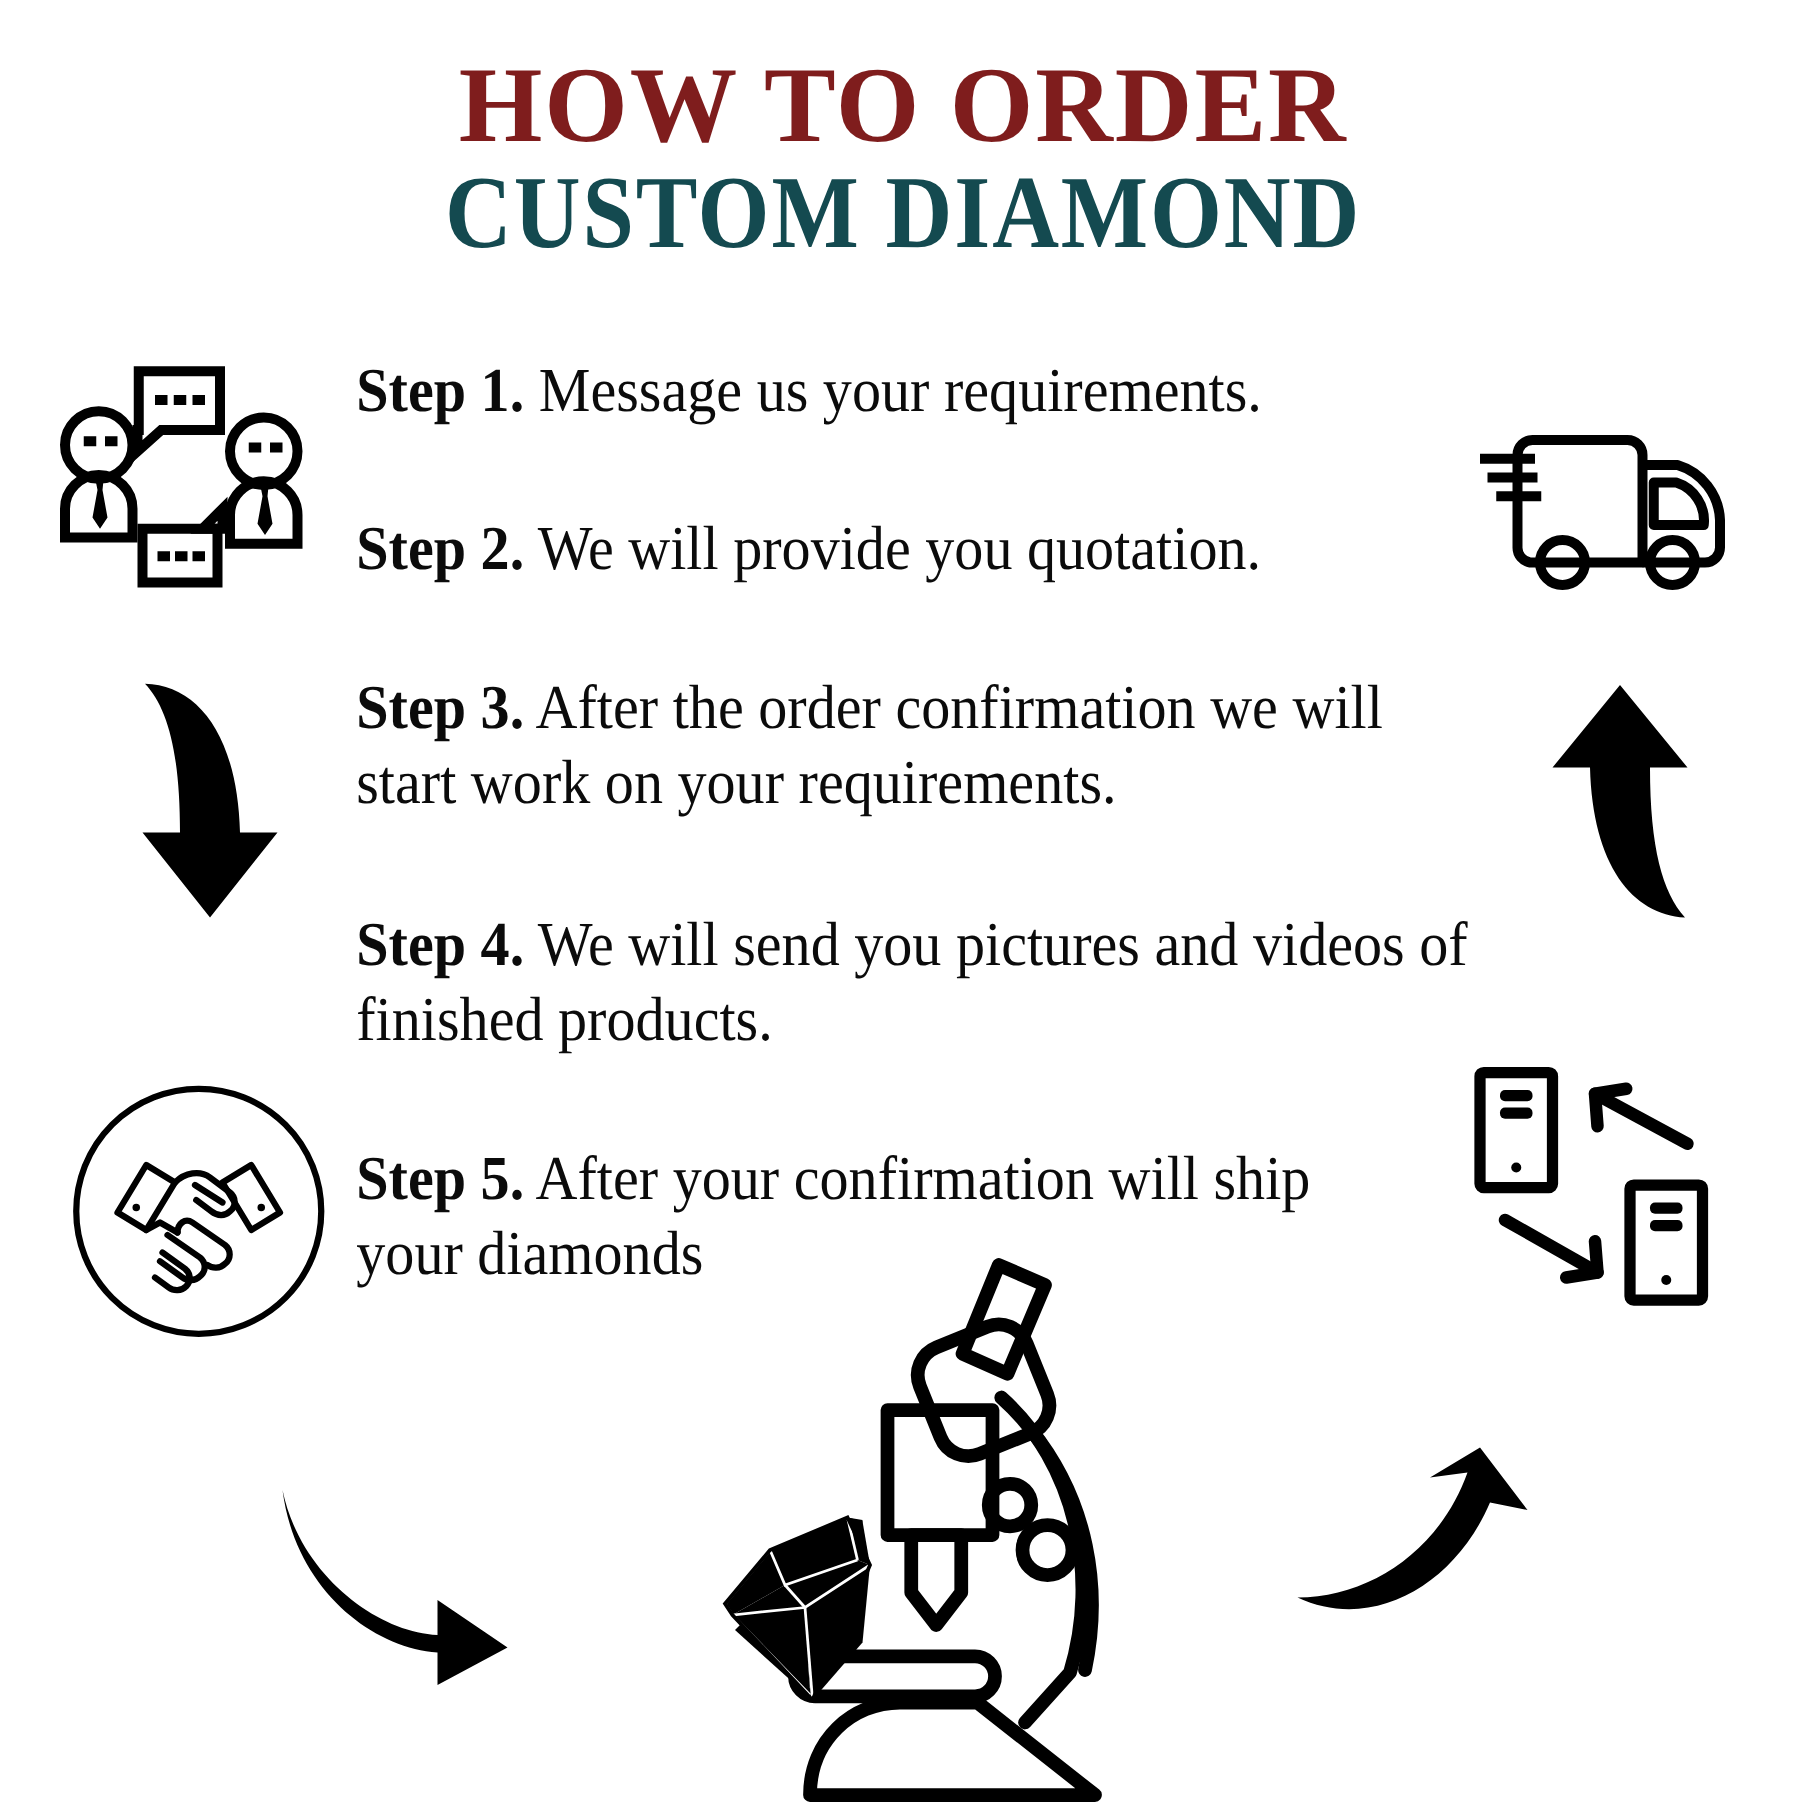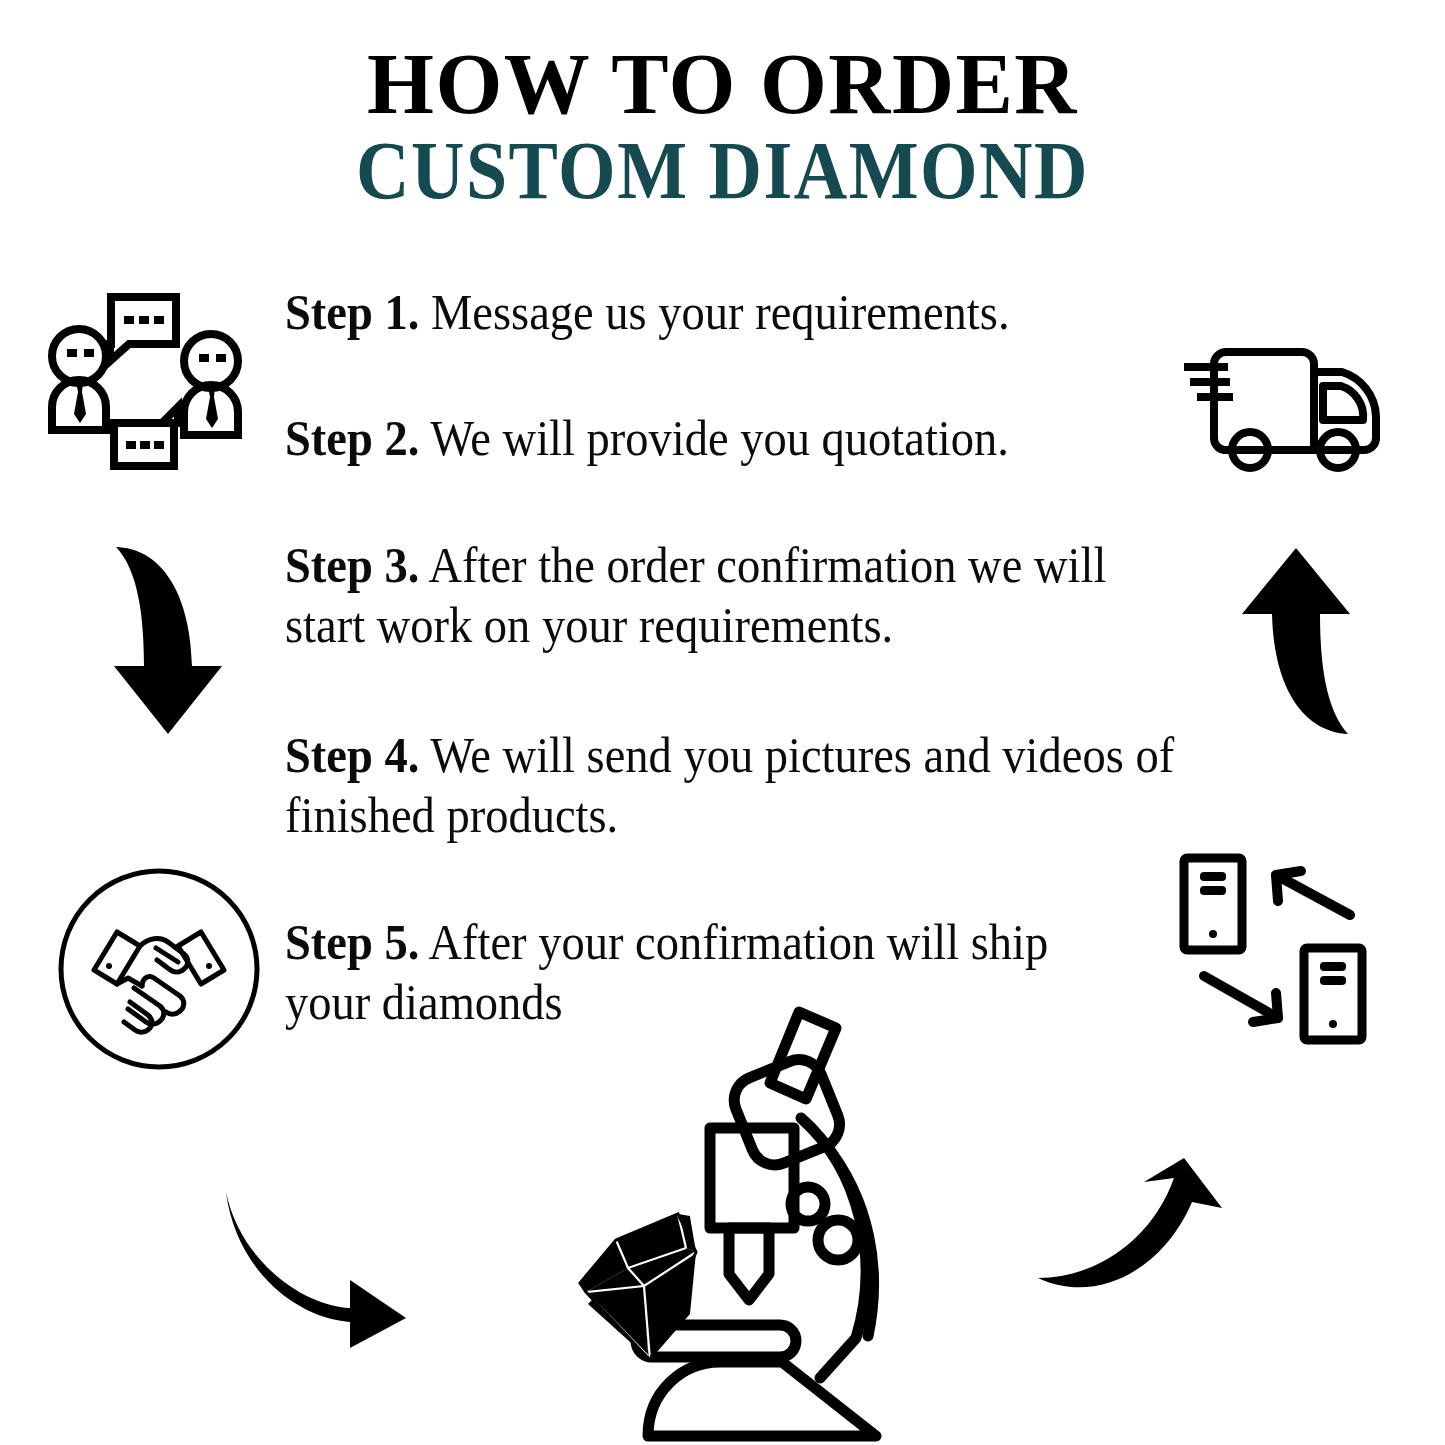--- a/index.html
+++ b/index.html
@@ -25,21 +25,21 @@
     width: 1445px;
     text-align: center;
     line-height: 0.98;
   }
   .title-line1 {
     display: block;
     font-family: "Liberation Serif", "DejaVu Serif", serif;
     font-weight: bold;
     font-size: 86px;
     letter-spacing: 1.5px;
-    color: #000000;
+    color: #7f1d1d;
     white-space: nowrap;
   }
   .title-line2 {
     display: block;
     font-family: "Liberation Serif", "DejaVu Serif", serif;
     font-weight: bold;
     font-size: 74px;
     letter-spacing: 1.5px;
     color: #144a50;
     white-space: nowrap;

